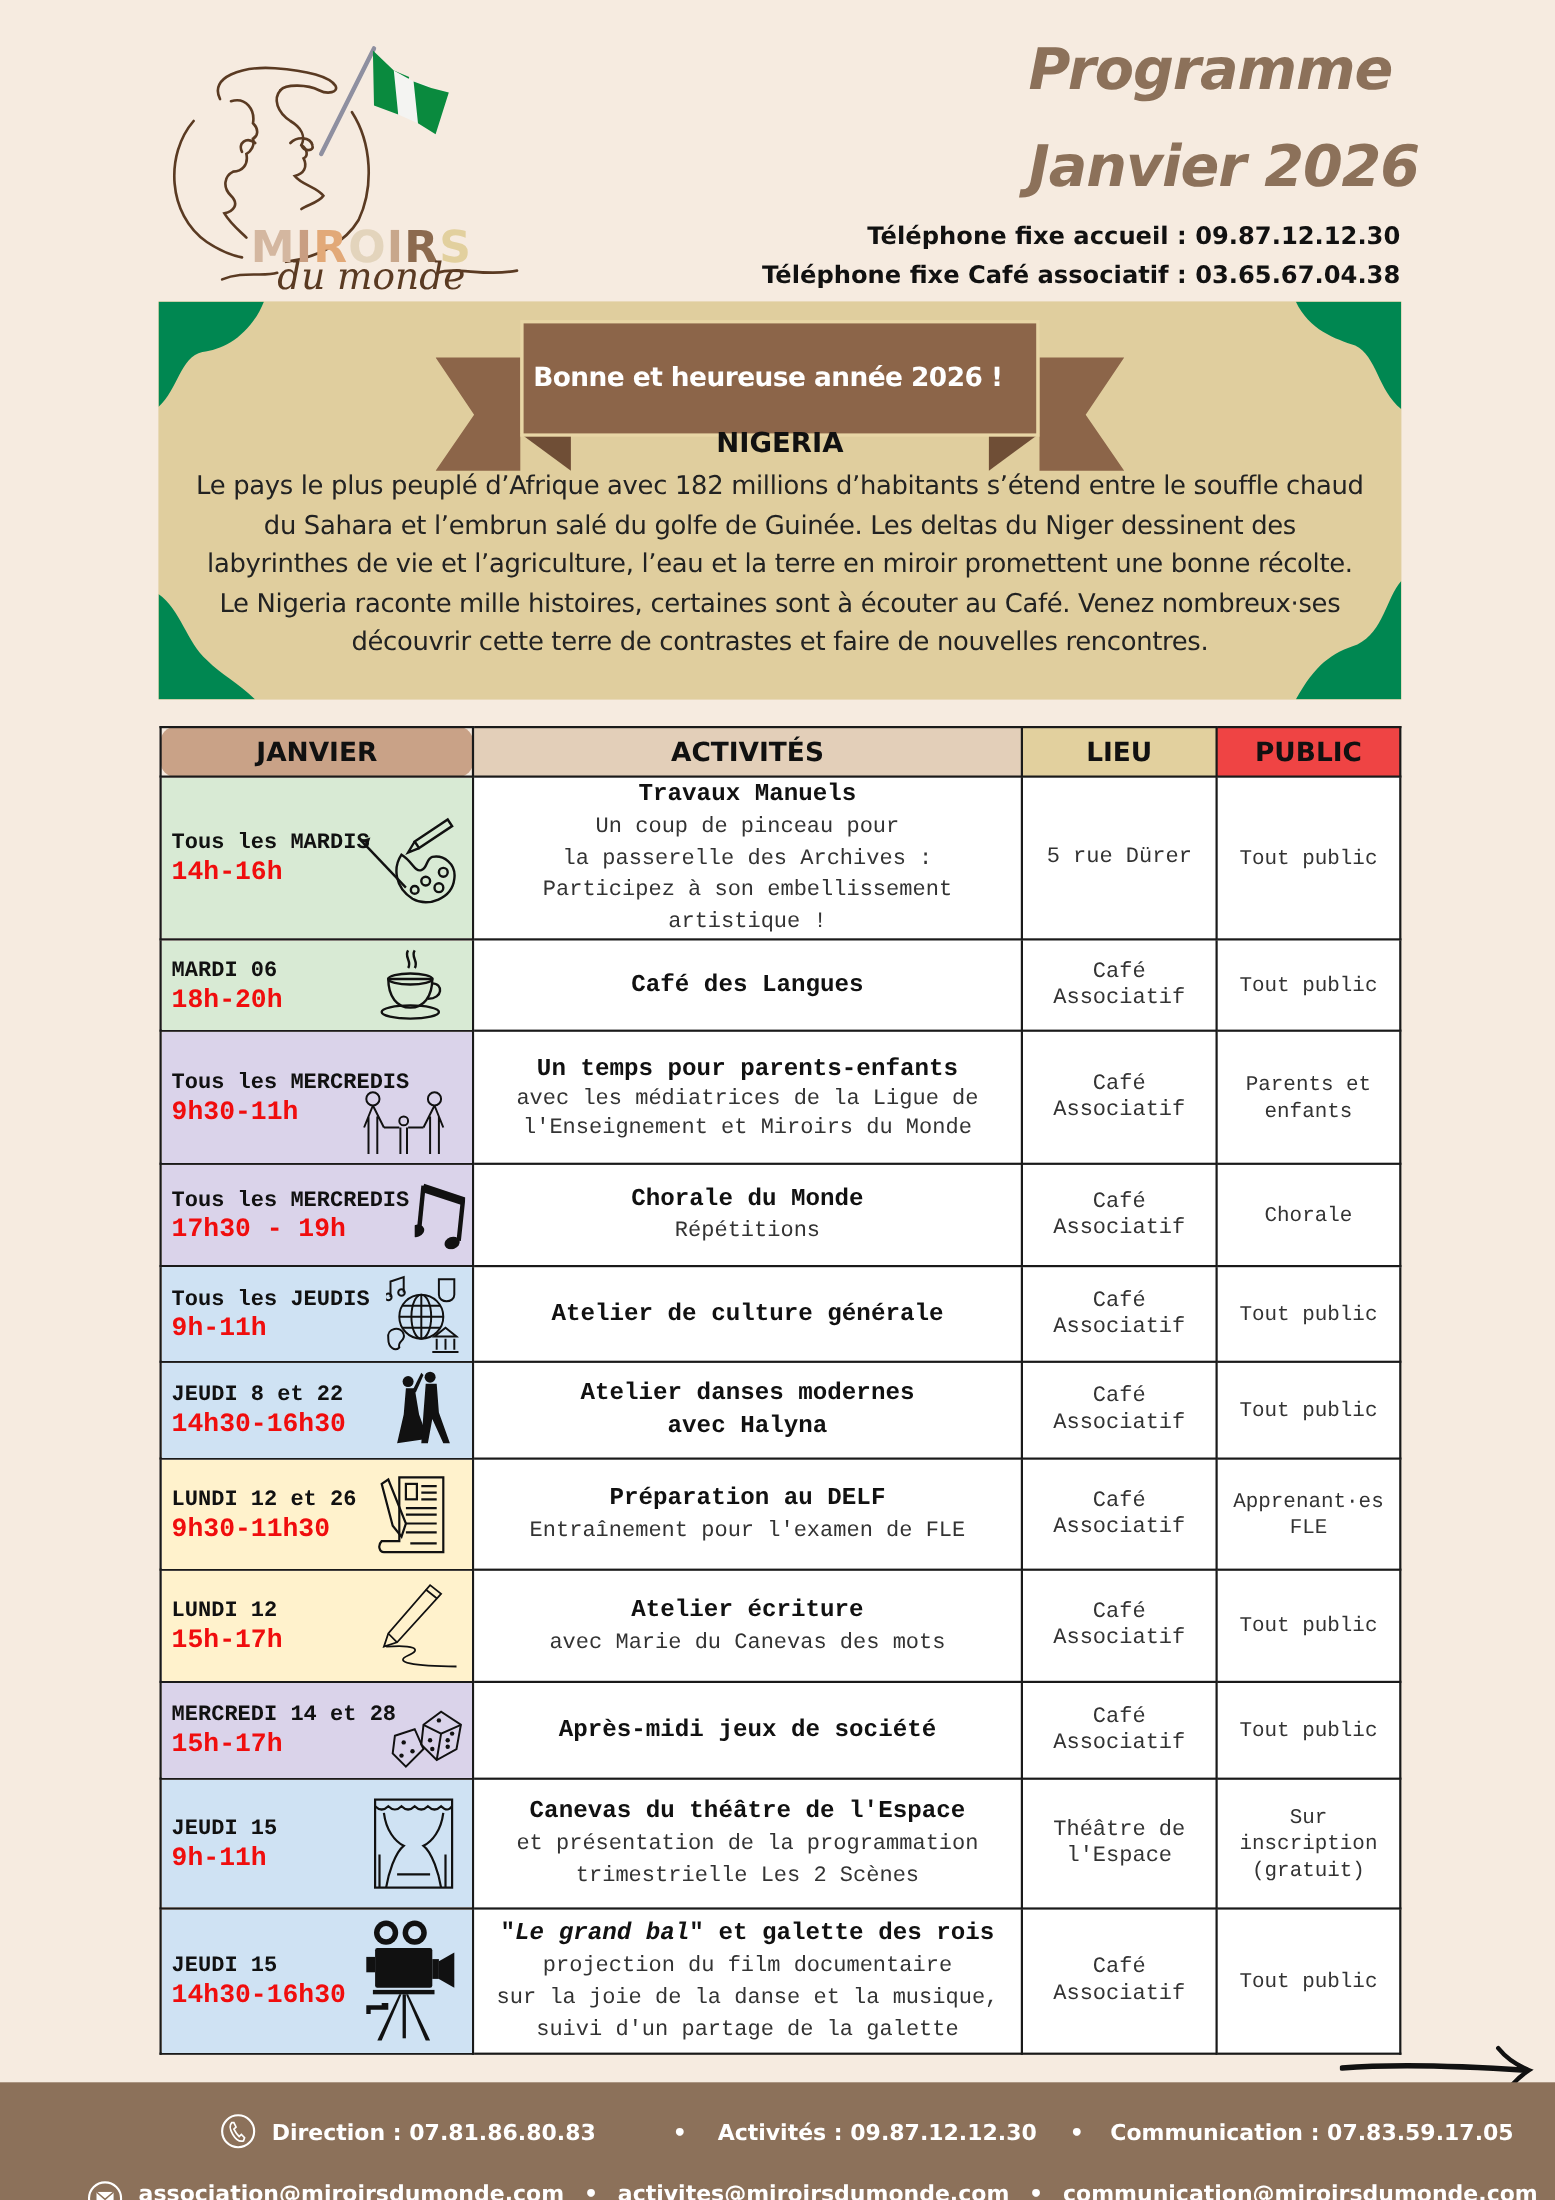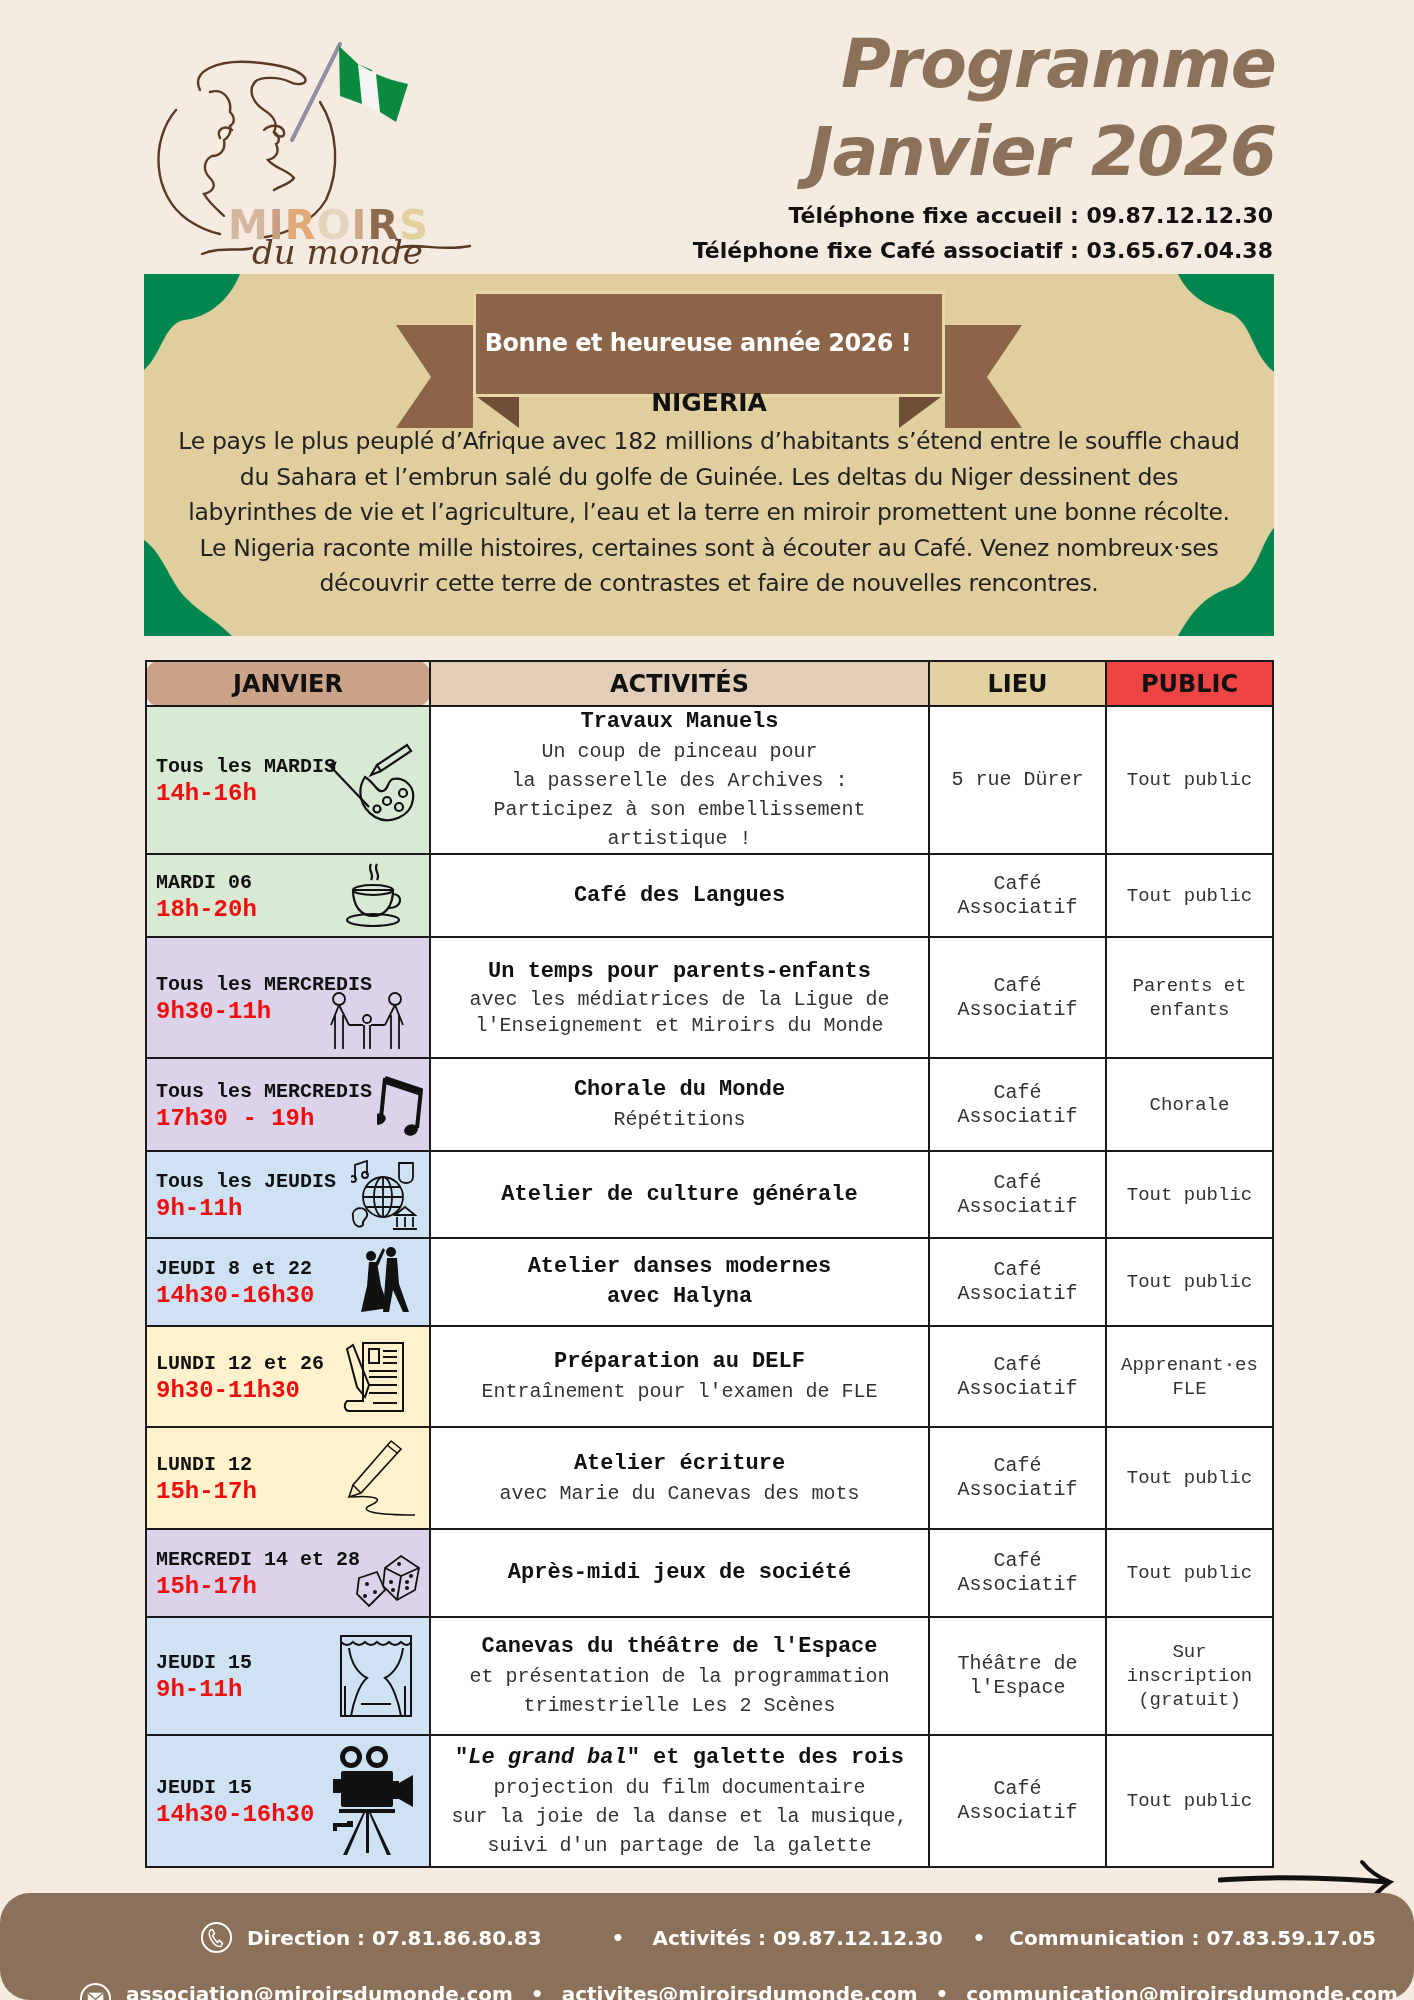--- a/index.html
+++ b/index.html
@@ -22,23 +22,23 @@
   }
   .logo-word span { display: inline-block; }
   .logo-sub {
     position: absolute; left: 112px; top: 212px;
     font-family: "DejaVu Serif", serif; font-style: italic;
     font-size: 34px; color: #5A3A22;
   }
 
   
   .title {
-    position: absolute; right: 138px; top: 20px; text-align: right;
+    position: absolute; right: 124px; top: 20px; 
     font-family: "DejaVu Sans", sans-serif; font-weight: bold; font-style: italic;
-    color: #8C715A; font-size: 68px; line-height: 88px; letter-spacing: -1px;
+    color: #8C715A; font-size: 52px; line-height: 88px; letter-spacing: -1px;
   }
   .phones {
     position: absolute; right: 141px; top: 198px; text-align: right;
     font-family: "DejaVu Sans", sans-serif; font-weight: bold; font-size: 22px; line-height: 35px;
     color: #111;
   }
 
   
   .banner {
     position: absolute; left: 144px; top: 274px; width: 1130px; height: 362px;
@@ -90,21 +90,21 @@
   .green { background: #D8EAD4 !important; }
   .purple { background: #DAD3EA !important; }
   .blue { background: #CFE2F3 !important; }
   .yellow { background: #FFF2CC !important; }
 
   
   .arrow { position: absolute; left: 1218px; top: 1858px; }
   .footer {
     position: absolute; left: 0; top: 1893px; width: 1414px; height: 107px;
     background: #8C715A; color: #fff;
-    font-family: "DejaVu Sans", sans-serif; font-weight: bold; border-radius: 30px;
+    font-family: "DejaVu Sans", sans-serif; font-weight: bold;
   }
   .f-line1 { position: absolute; left: 200px; top: 28px; font-size: 20px; display: flex; align-items: center; white-space: nowrap; }
   .f-line2 { position: absolute; left: 79px; top: 57px; font-size: 20px; display: flex; align-items: flex-start; white-space: nowrap; margin-top: 32px; }
   .f-item { display: inline-block; }
   .f-sep { display: inline-block; margin: 0 18px; }
   .f-icon { display: inline-block; width: 33px; height: 33px; margin-right: 14px; }
 </style>
 </head>
 <body>
 

